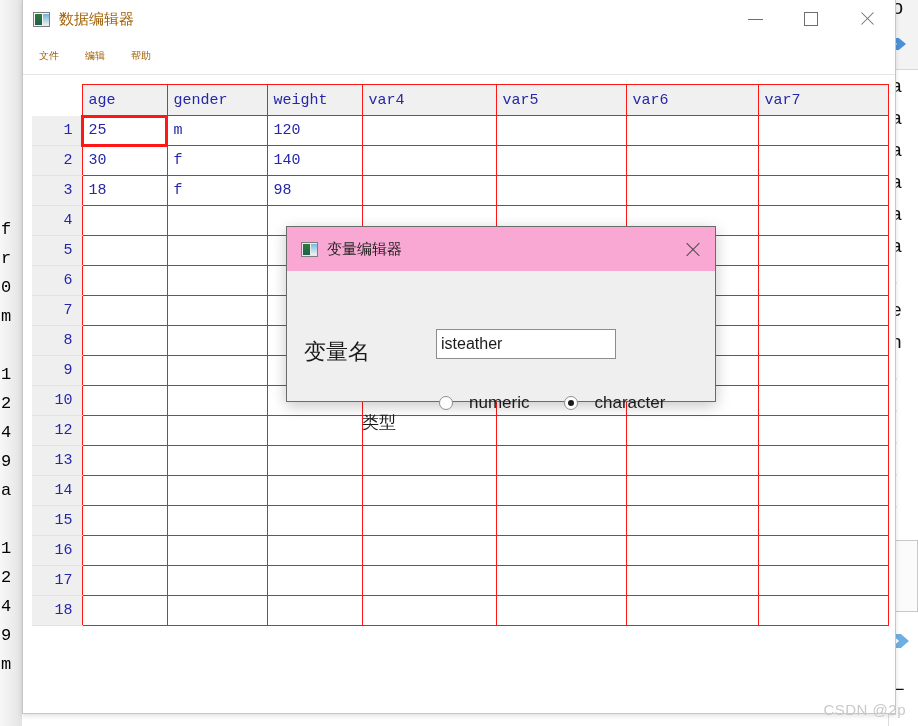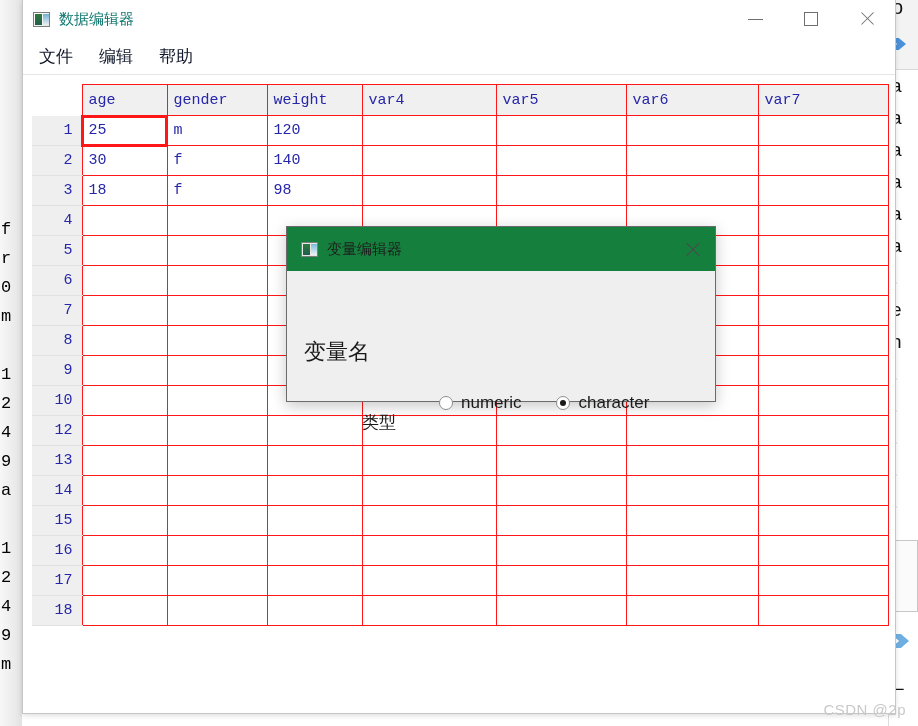--- a/index.html
+++ b/index.html
@@ -132,21 +132,21 @@
   }
   .app-icon::after {
     content: "";
     position: absolute;
     left: 9px; top: 1px;
     width: 6px; height: 11px;
     background: linear-gradient(to bottom, #6fb3d8, #e9eef0);
   }
   .title-text {
     font-size: 15px;
-    color: #0f766e;
+    color: #a16207;
     font-family: "Liberation Sans", sans-serif;
   }
   .win-buttons {
     position: absolute;
     right: 0; top: 0;
     height: 38px;
     display: flex;
   }
   .win-btn {
     width: 56px; height: 38px;
@@ -182,22 +182,22 @@
   .menubar {
     height: 37px;
     background: #ffffff;
     display: flex;
     align-items: center;
     padding-left: 14px;
     gap: 22px;
     border-bottom: 1px solid #e6e6e6;
   }
   .menu-item {
-    font-size: 17px;
-    color: #0f172a;
+    font-size: 10px;
+    color: #a16207;
     padding: 2px 2px;
     font-family: Liberation Sans, sans-serif;
   }
 
   
   .grid-area {
     position: relative;
     height: 637px;
     background: #ffffff;
     padding: 9px 0 0 9px;
@@ -253,21 +253,21 @@
     position: absolute;
     left: 286px; top: 226px;
     width: 430px; height: 176px;
     background: #efefef;
     border: 1px solid #6b6b6b;
     box-shadow: 0 4px 14px rgba(0,0,0,.22);
     z-index: 50;
   }
   .dlg-title {
     height: 44px;
-    background: #15803d;
+    background: #f9a8d4;
     display: flex;
     align-items: center;
     padding-left: 14px;
     position: relative;
   }
   .dlg-icon {
     width: 17px; height: 15px;
     margin-right: 9px;
     border: 1px solid #7d7d7d;
     background: #e8e8e8;
@@ -347,21 +347,21 @@
   .radio-group {
     position: absolute;
     left: 152px; top: 122px;
     display: flex;
     align-items: center;
     gap: 35px;
   }
   .radio-opt {
     display: flex;
     align-items: center;
-    gap: 8px;
+    gap: 16px;
   }
   .radio-dot {
     width: 14px; height: 14px;
     border-radius: 50%;
     border: 1px solid #8e8e8e;
     background: #ffffff;
     position: relative;
     flex: none;
   }
   .radio-dot.on::after {
@@ -664,20 +664,21 @@
   <div class="dialog">
     <div class="dlg-title">
       <div class="dlg-icon"></div>
       <div class="dlg-title-text">变量编辑器</div>
       <div class="dlg-close">
         <span></span>
       </div>
     </div>
     <div class="dlg-body">
       <div class="field-label">变量名</div>
+      <input class="name-input" type="text" value="isteather" style="">
       <div class="type-label">类型</div>
       <div class="radio-group">
         <div class="radio-opt">
           <span class="radio-dot"></span>
           <span class="radio-text">numeric</span>
         </div>
         <div class="radio-opt">
           <span class="radio-dot on"></span>
           <span class="radio-text">character</span>
         </div>

